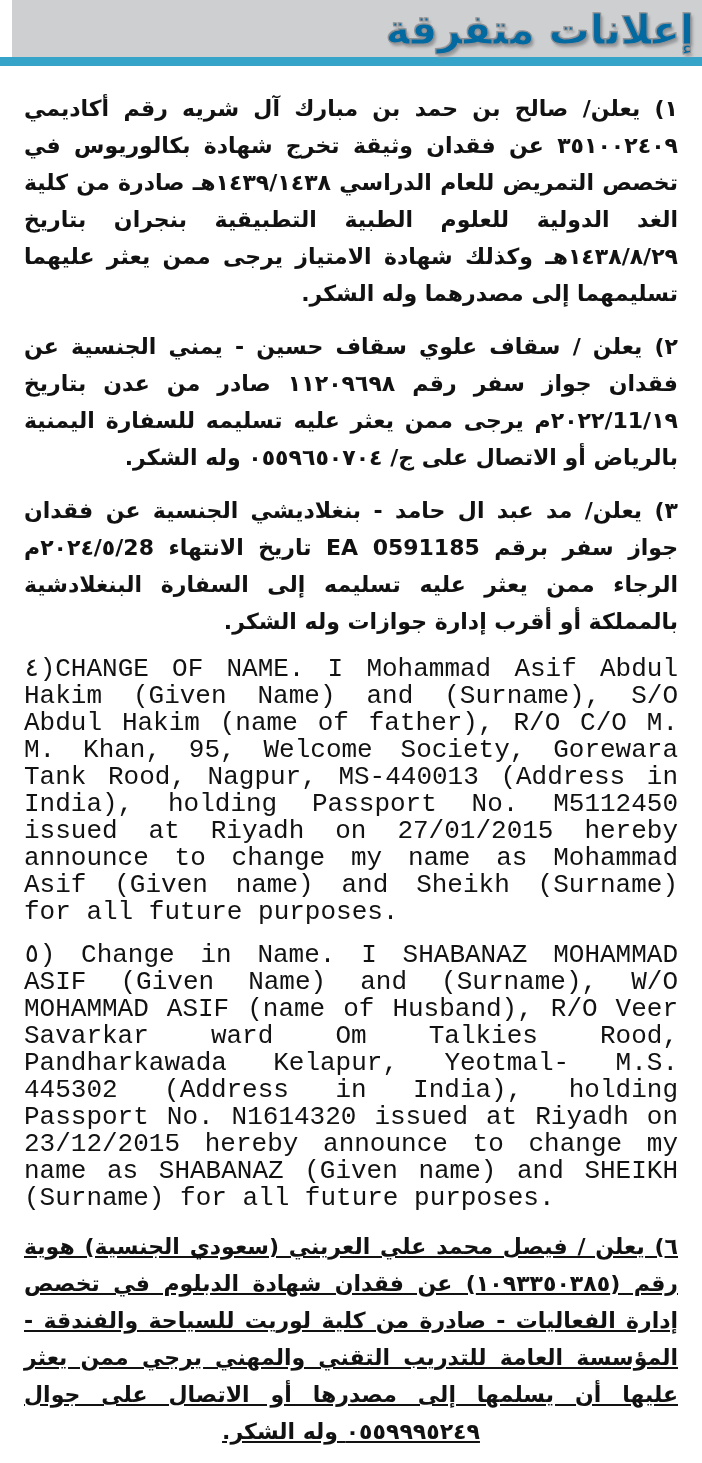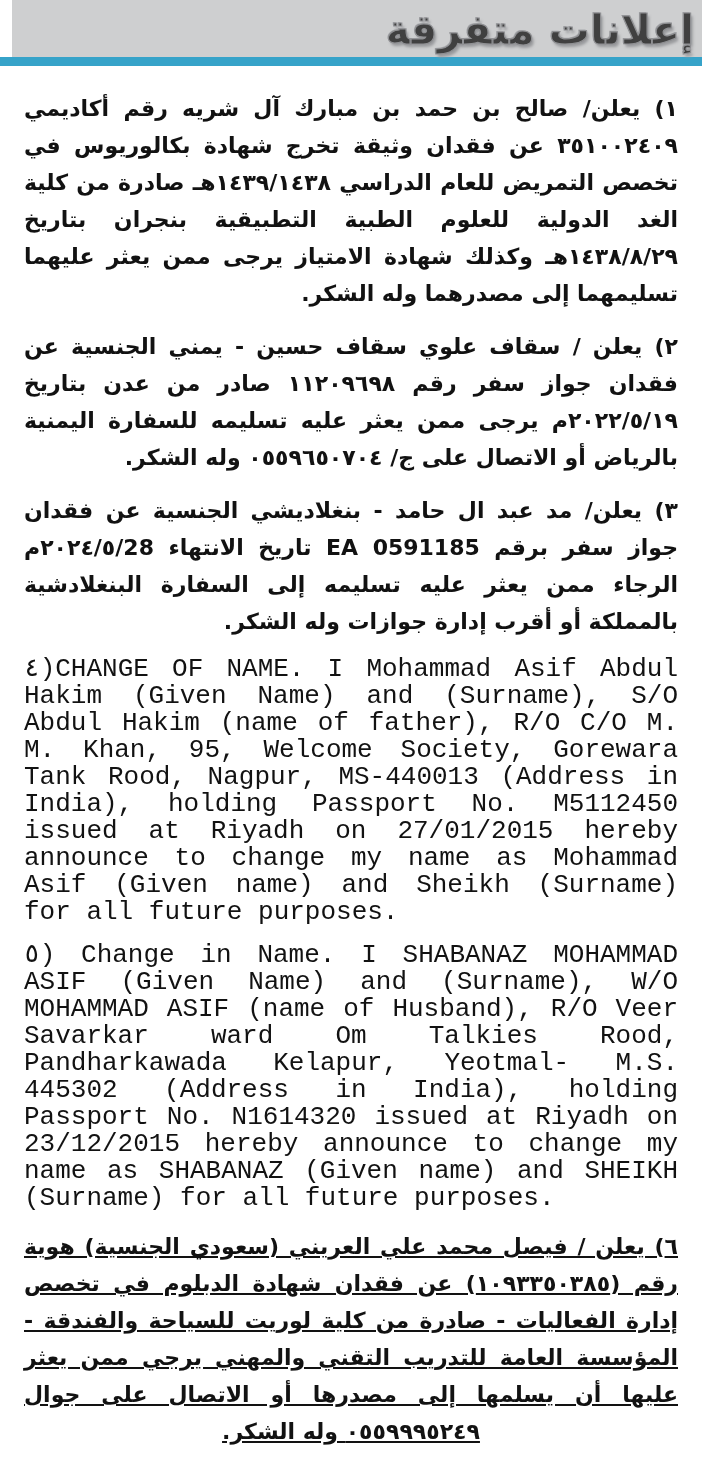--- a/index.html
+++ b/index.html
@@ -30,21 +30,21 @@
     position: absolute;
     right: 8px;
     top: 0;
     margin: 0;
     height: 57px;
     line-height: 60px;
     direction: rtl;
     font-family: "DejaVu Sans", sans-serif;
     font-weight: bold;
     font-size: 41px;
-    color: #404040;
+    color: #0369a1;
     -webkit-text-stroke: 1.2px #8f9093;
     text-shadow: 2px 3px 3px #97989b, -1px -1px 0 #a8a9ac;
     letter-spacing: 1px;
     white-space: nowrap;
   }
   .accent-rule {
     height: 9px;
     background: #36a3c9;
   }
   
@@ -82,18 +82,18 @@
 
 <header class="masthead">
   <div class="gutter"></div>
   <h1>إعلانات متفرقة</h1>
 </header>
 
 <div class="accent-rule"></div>
 
 <main class="content">
   <p class="ad-ar" lang="ar" dir="rtl">١) يعلن/ صالح بن حمد بن مبارك آل شريه رقم أكاديمي ٣٥١٠٠٢٤٠٩ عن فقدان وثيقة تخرج شهادة بكالوريوس في تخصص التمريض للعام الدراسي ١٤٣٩/١٤٣٨هـ صادرة من كلية الغد الدولية للعلوم الطبية التطبيقية بنجران بتاريخ ١٤٣٨/٨/٢٩هـ وكذلك شهادة الامتياز يرجى ممن يعثر عليهما تسليمهما إلى مصدرهما وله الشكر.</p>
-  <p class="ad-ar" lang="ar" dir="rtl">٢) يعلن / سقاف علوي سقاف حسين - يمني الجنسية عن فقدان جواز سفر رقم ١١٢٠٩٦٩٨ صادر من عدن بتاريخ ٢٠٢٢/٥/١٩م يرجى ممن يعثر عليه تسليمه للسفارة اليمنية بالرياض أو الاتصال على ج/ ٠٥٥٩٦٥٠٧٠٤ وله الشكر.</p>
+  <p class="ad-ar" lang="ar" dir="rtl">٢) يعلن / سقاف علوي سقاف حسين - يمني الجنسية عن فقدان جواز سفر رقم ١١٢٠٩٦٩٨ صادر من عدن بتاريخ ٢٠٢٢/11/١٩م يرجى ممن يعثر عليه تسليمه للسفارة اليمنية بالرياض أو الاتصال على ج/ ٠٥٥٩٦٥٠٧٠٤ وله الشكر.</p>
   <p class="ad-ar" lang="ar" dir="rtl">٣) يعلن/ مد عبد ال حامد - بنغلاديشي الجنسية عن فقدان جواز سفر برقم EA  0591185 تاريخ الانتهاء ٢٠٢٤/٥/28م الرجاء ممن يعثر عليه تسليمه إلى السفارة البنغلادشية بالمملكة أو أقرب إدارة جوازات وله الشكر.</p>
   <p class="ad-en" lang="en" dir="ltr">٤)CHANGE OF NAME. I Mohammad Asif Abdul Hakim (Given Name) and (Surname), S/O Abdul Hakim (name of father), R/O C/O M. M. Khan, 95, Welcome Society, Gorewara Tank Rood, Nagpur, MS-440013 (Address in India), holding Passport No. M5112450 issued at Riyadh on 27/01/2015 hereby announce to change my name as Mohammad Asif (Given name) and Sheikh (Surname) for all future purposes.</p>
   <p class="ad-en" lang="en" dir="ltr">٥) Change in Name. I SHABANAZ MOHAMMAD ASIF (Given Name) and (Surname), W/O MOHAMMAD ASIF (name of Husband), R/O Veer Savarkar ward Om Talkies Rood, Pandharkawada Kelapur, Yeotmal- M.S. 445302  (Address in India), holding Passport No. N1614320 issued at Riyadh on 23/12/2015 hereby announce to change my name as SHABANAZ (Given name) and SHEIKH (Surname) for all future purposes.</p>
   <p class="ad-ar last-line-centered" lang="ar" dir="rtl">٦) يعلن / فيصل محمد علي العريني (سعودي الجنسية) هوية رقم (١٠٩٣٣٥٠٣٨٥) عن فقدان شهادة الدبلوم في تخصص إدارة الفعاليات - صادرة من كلية لوريت للسياحة والفندقة - المؤسسة العامة للتدريب التقني والمهني يرجي ممن يعثر عليها أن يسلمها إلى مصدرها أو الاتصال على جوال ٠٥٥٩٩٩٥٢٤٩ وله الشكر.</p>
 </main>
 
 </body></html>

